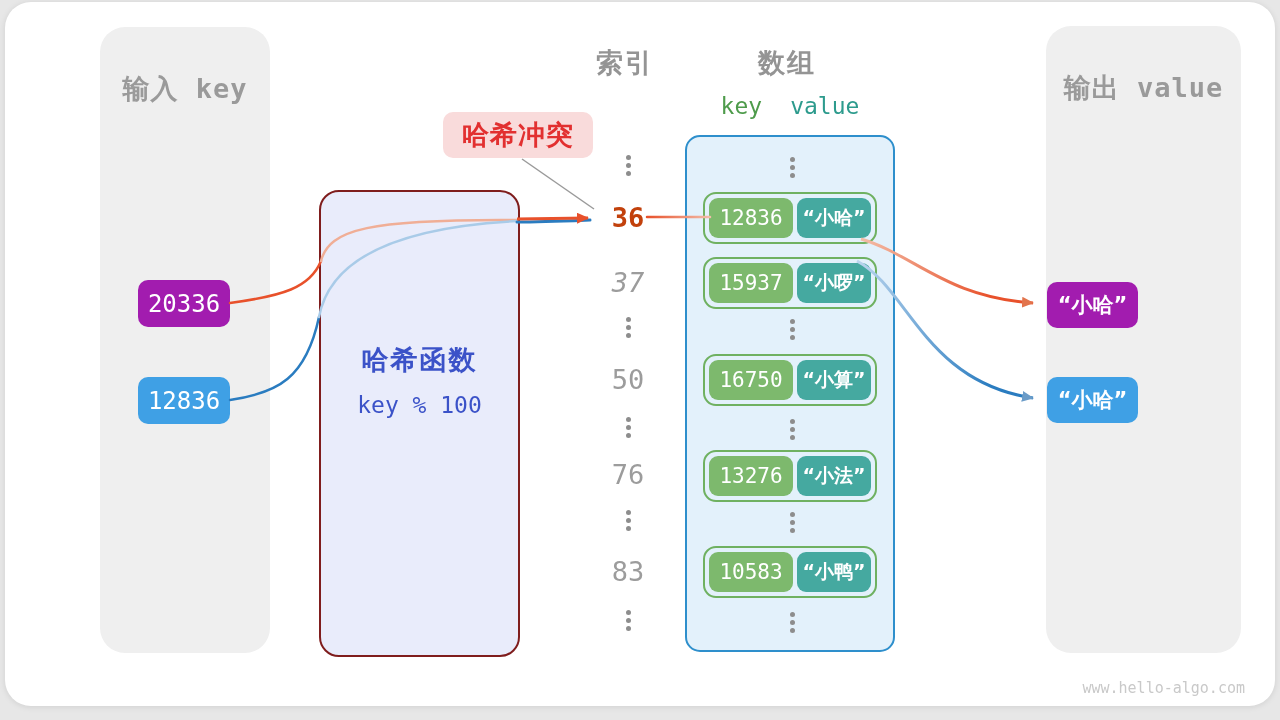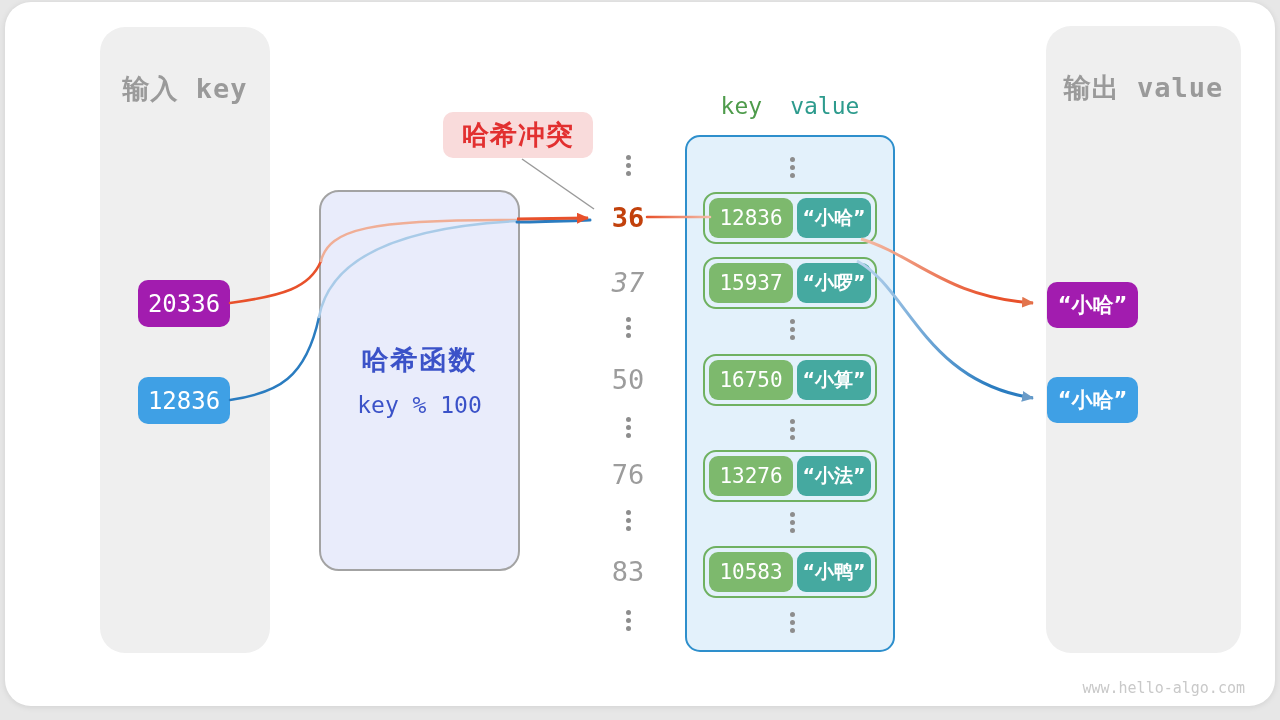--- a/index.html
+++ b/index.html
@@ -34,22 +34,22 @@
   .kv-header{
     position:absolute;left:685px;top:93px;width:210px;display:flex;
     justify-content:center;gap:28px;font-family:"DejaVu Sans Mono","Liberation Mono",monospace;
     font-size:23px;
   }
   .kv-key{color:#4e9b4b;}
   .kv-value{color:#2d9b8d;text-align:right;}
 
   
   .hash-box{
-    position:absolute;left:319px;top:190px;width:201px;height:381px;
-    background:#e9ecfb;border:2px solid #a3a3a3;border-radius:20px;box-sizing:border-box;
+    position:absolute;left:319px;top:190px;width:201px;height:467px;
+    background:#e9ecfb;border:2px solid #7f1d1d;border-radius:20px;box-sizing:border-box;
   }
   .hash-title{
     position:absolute;left:0;top:150px;width:100%;text-align:center;
     font-size:27px;font-weight:600;color:#3b52c8;letter-spacing:2px;
   }
   .hash-formula{
     position:absolute;left:0;top:200px;width:100%;text-align:center;
     font-family:"DejaVu Sans Mono","Liberation Mono",monospace;
     font-size:23px;color:#3b52c8;
   }
@@ -119,20 +119,22 @@
   <div class="card"></div>
 
   <div class="panel panel-left">
     <div class="panel-title">输入 key</div>
   </div>
 
   <div class="panel panel-right">
     <div class="panel-title">输出 value</div>
   </div>
 
+  <div class="col-header col-header-index">索引</div>
+  <div class="col-header col-header-array">数组</div>
   <div class="kv-header">
     <span class="kv-key">key</span>
     <span class="kv-value">value</span>
   </div>
 
   <div class="hash-box">
     <div class="hash-title">哈希函数</div>
     <div class="hash-formula">key % 100</div>
   </div>
 

